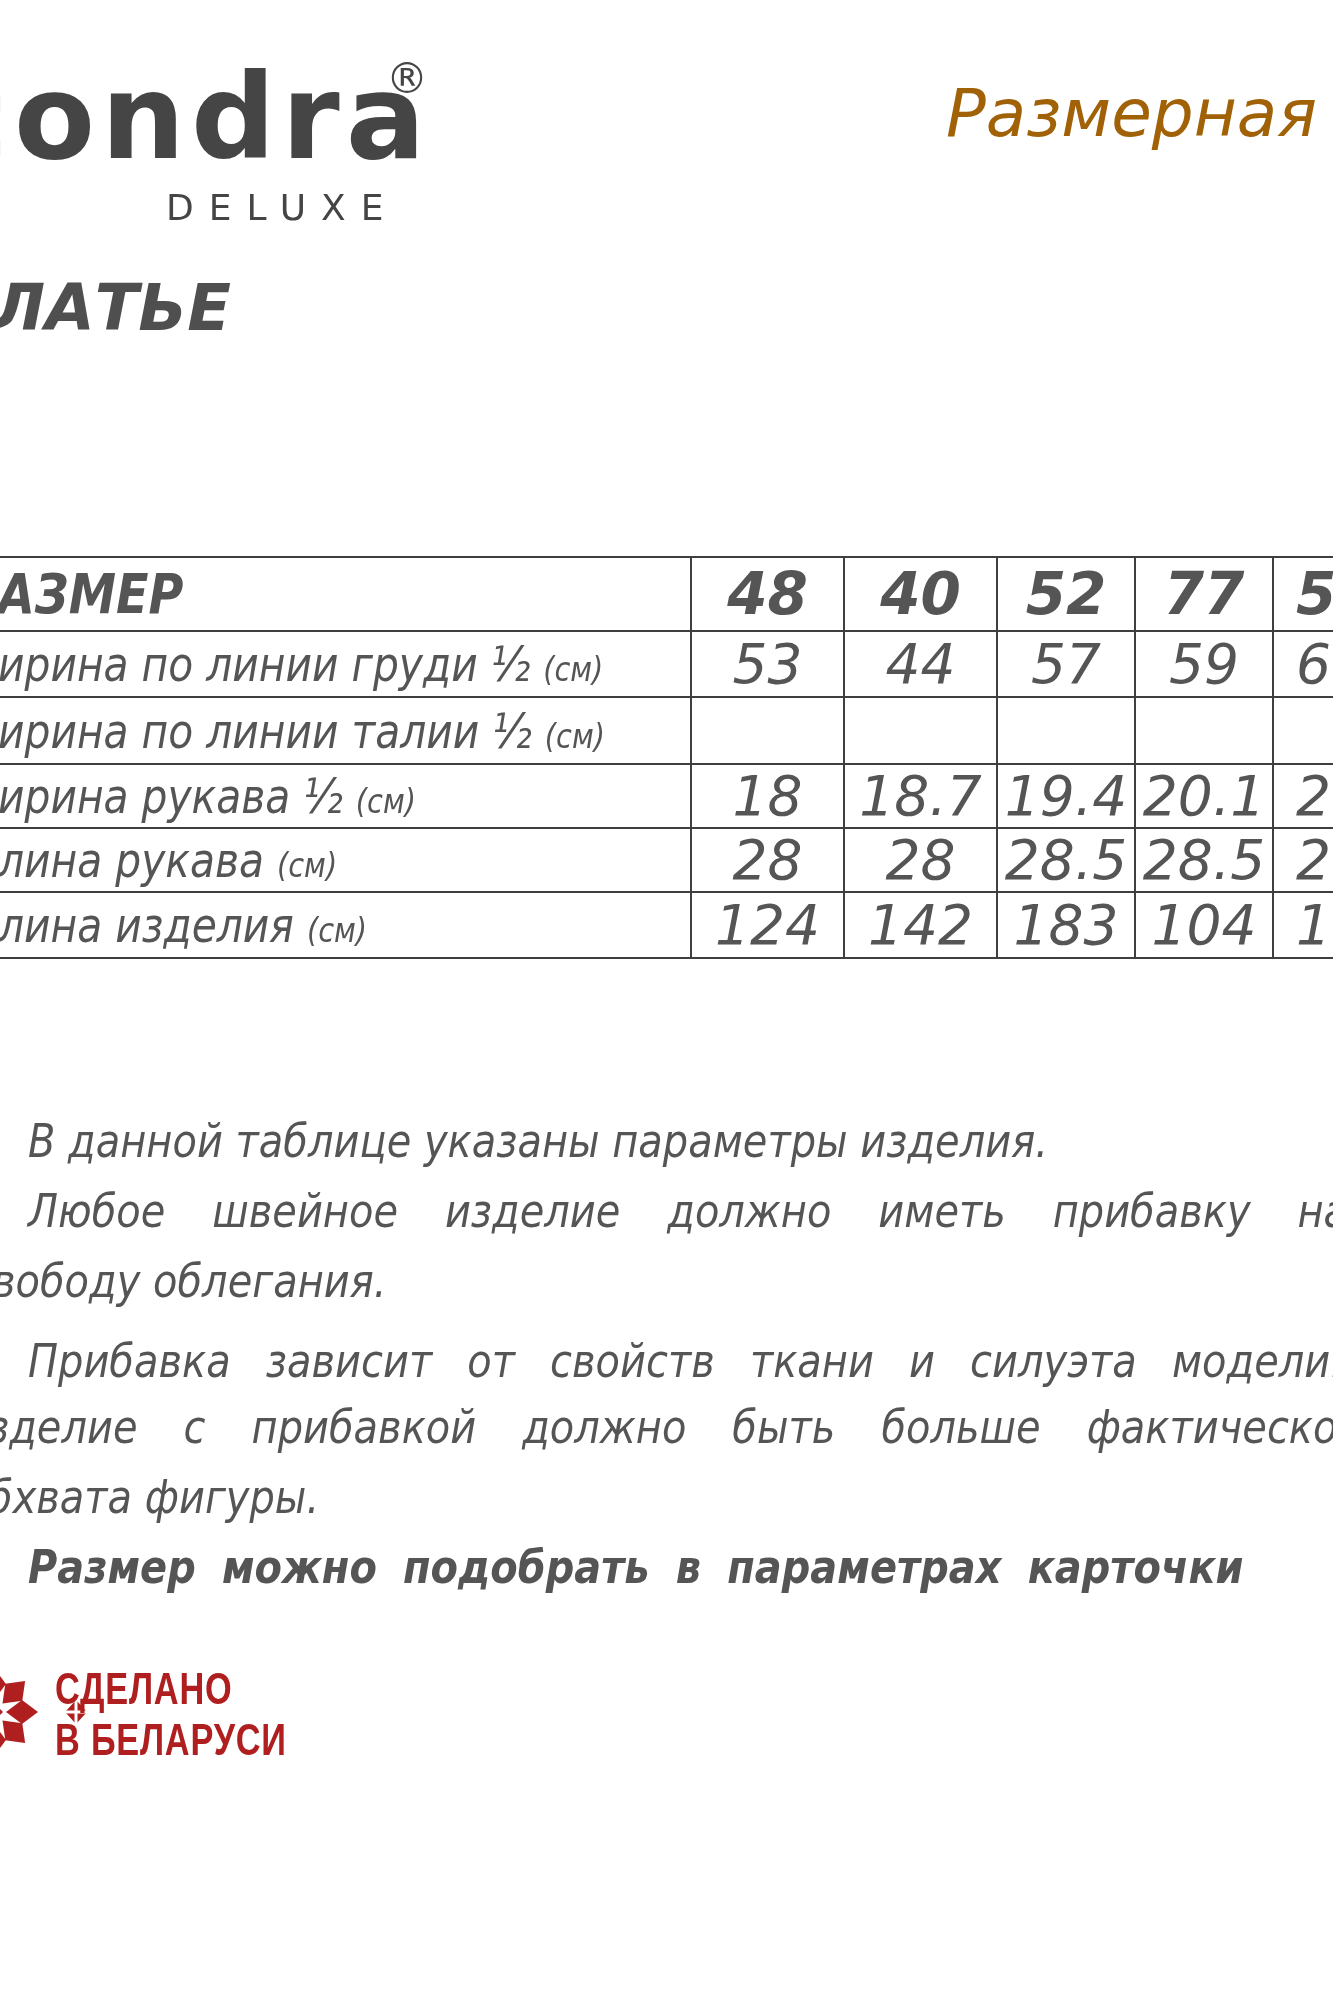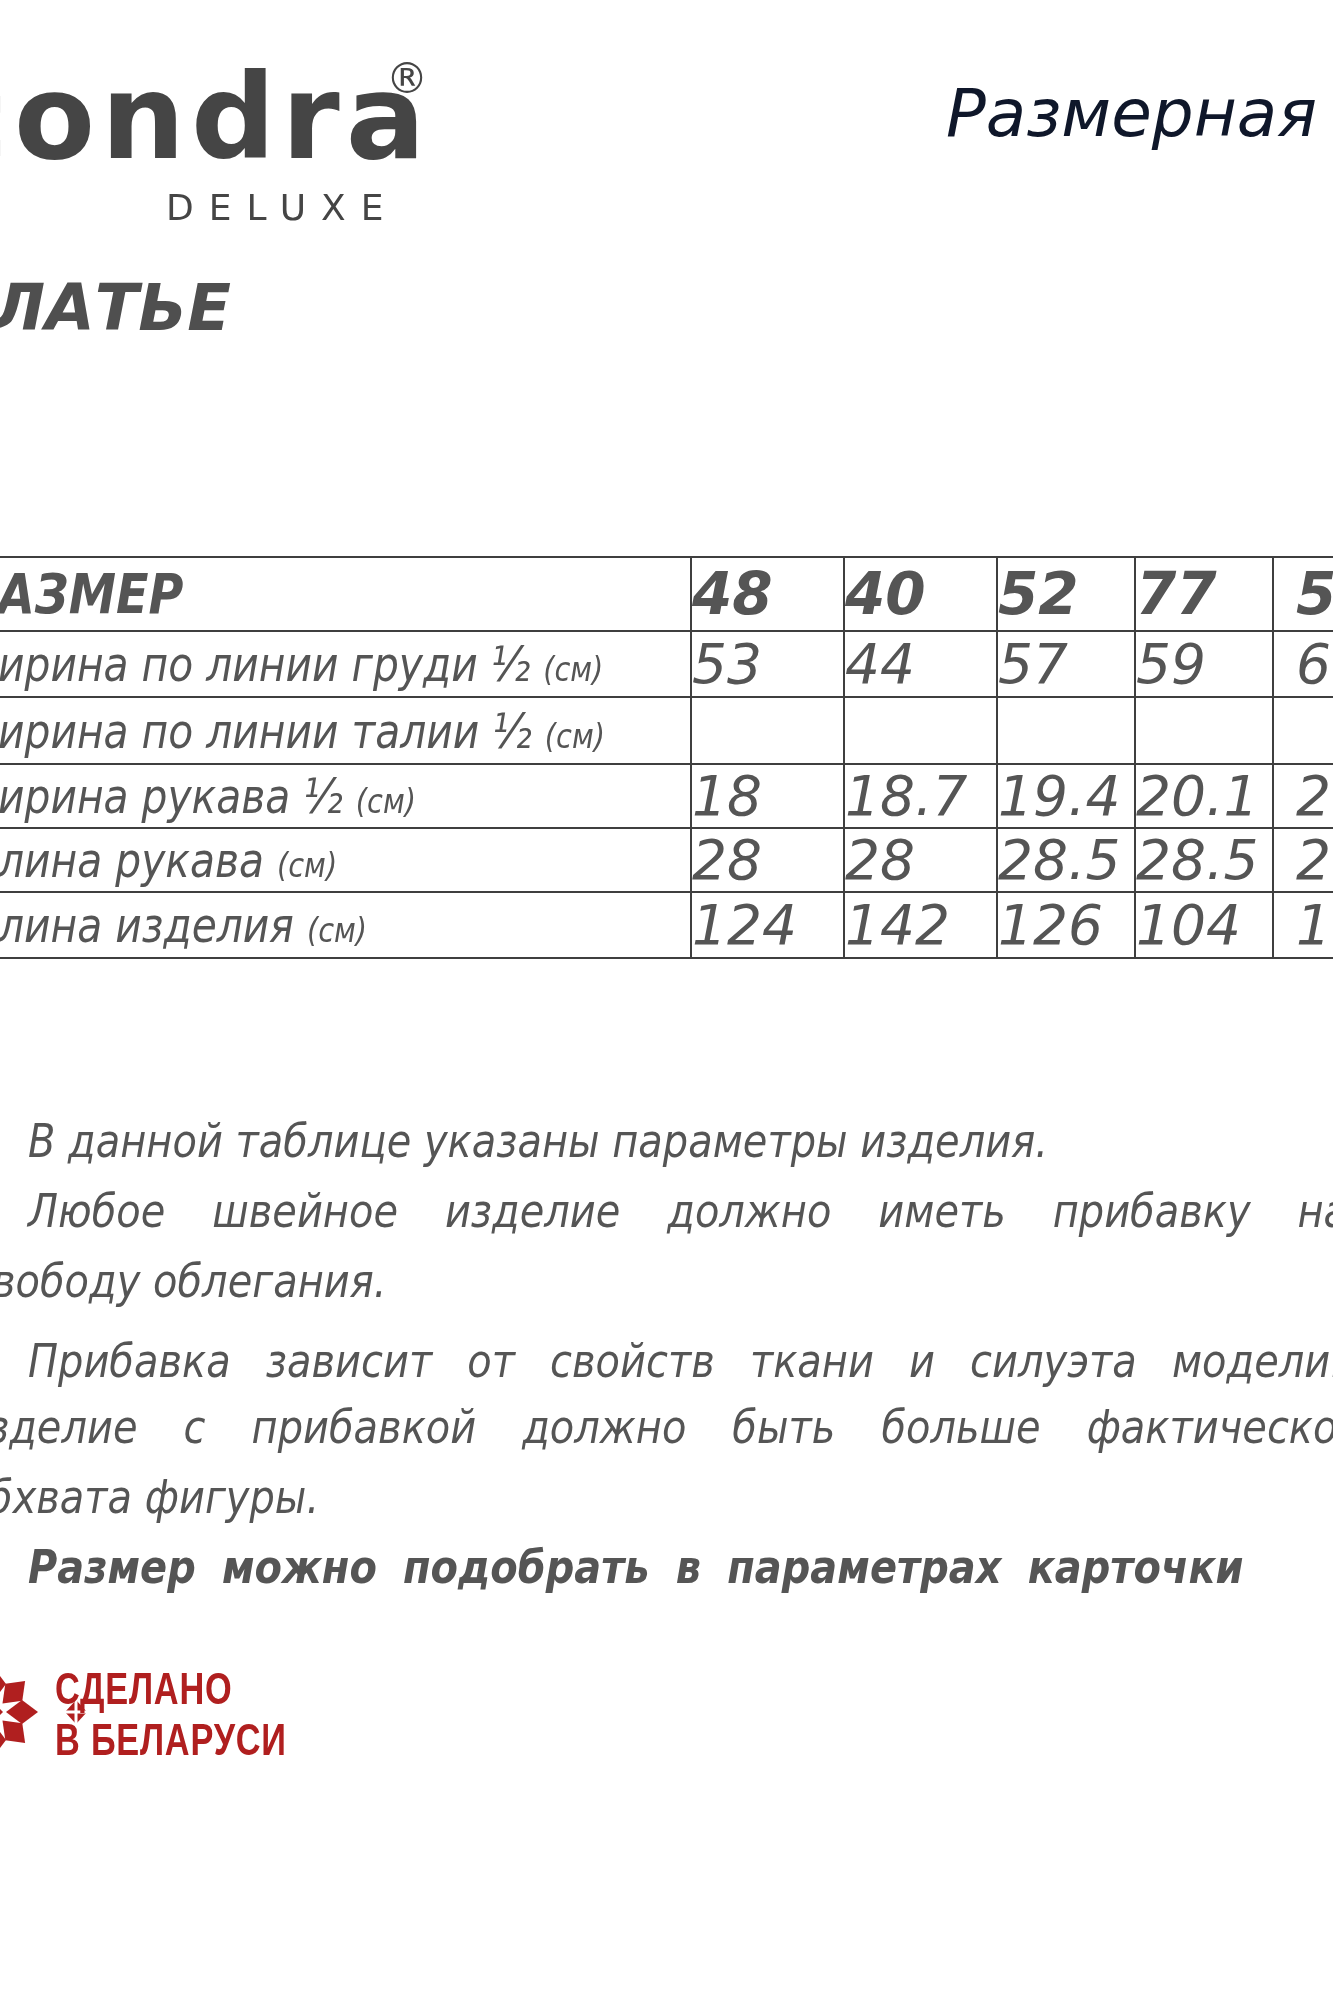--- a/index.html
+++ b/index.html
@@ -22,21 +22,21 @@
     font-size:42px;color:#454545;line-height:1;
   }
   .logo-sub{
     position:absolute;left:166px;top:190px;
     font-size:36px;letter-spacing:15px;color:#454545;line-height:1;
   }
   
   .doc-title{
     position:absolute;left:946px;top:58px;
     font-style:italic;font-size:66px;line-height:112px;
-    color:#0f172a;white-space:nowrap;
+    color:#a16207;white-space:nowrap;
   }
   
   .product-title{
     position:absolute;left:-8px;top:276px;
     font-weight:bold;font-style:italic;font-size:64px;
     color:#4f4f4f;line-height:1;white-space:nowrap;
   }
   
   table.size-table{
     position:absolute;left:-40px;top:556px;
@@ -44,21 +44,21 @@
     width:1450px;
   }
   .size-table td{
     border:2px solid #3f3f3f;
     color:#555555;font-style:italic;
     padding:0;vertical-align:middle;line-height:1;
   }
   .size-table td.lbl{text-align:left;padding-left:36px;}
   .lbl-inner{display:inline-block;font-size:48px;transform:scaleX(0.85);transform-origin:left center;white-space:nowrap;}
   .lbl-inner .unit{font-size:34px;}
-  .size-table td.num{font-size:55px;}
+  .size-table td.num{text-align:center;font-size:55px;}
   .size-table tr.hdr td.num{font-weight:bold;font-size:58px;}
   .size-table tr.hdr .lbl-inner{font-weight:bold;font-size:56px;}
   .size-table td.cut{text-align:left;padding-left:22px;}
   
   .p{
     position:absolute;
     font-style:italic;font-size:47px;line-height:1.25;
     color:#555555;white-space:nowrap;
     transform:scaleX(0.85);transform-origin:left top;
   }
@@ -137,21 +137,21 @@
       <td class="num">28</td>
       <td class="num">28</td>
       <td class="num">28.5</td>
       <td class="num">28.5</td>
       <td class="num cut">2</td>
     </tr>
     <tr style="height:66px">
       <td class="lbl"><span class="lbl-inner"><span>лина изделия</span> <span class="unit">(см)</span></span></td>
       <td class="num">124</td>
       <td class="num">142</td>
-      <td class="num">126</td>
+      <td class="num">183</td>
       <td class="num">104</td>
       <td class="num cut">10</td>
     </tr>
   </tbody>
     </table>
 
   <div class="p" style="left:28px;top:1112px;">В данной таблице указаны параметры изделия.</div>
   <div class="p just" style="left:28px;top:1182px;width:1553px;">Любое швейное изделие должно иметь прибавку на</div>
   <div class="p" style="left:-8px;top:1252px;">вободу облегания.</div>
   <div class="p just" style="left:28px;top:1332px;width:1547px;">Прибавка зависит от свойств ткани и силуэта модели.</div>

